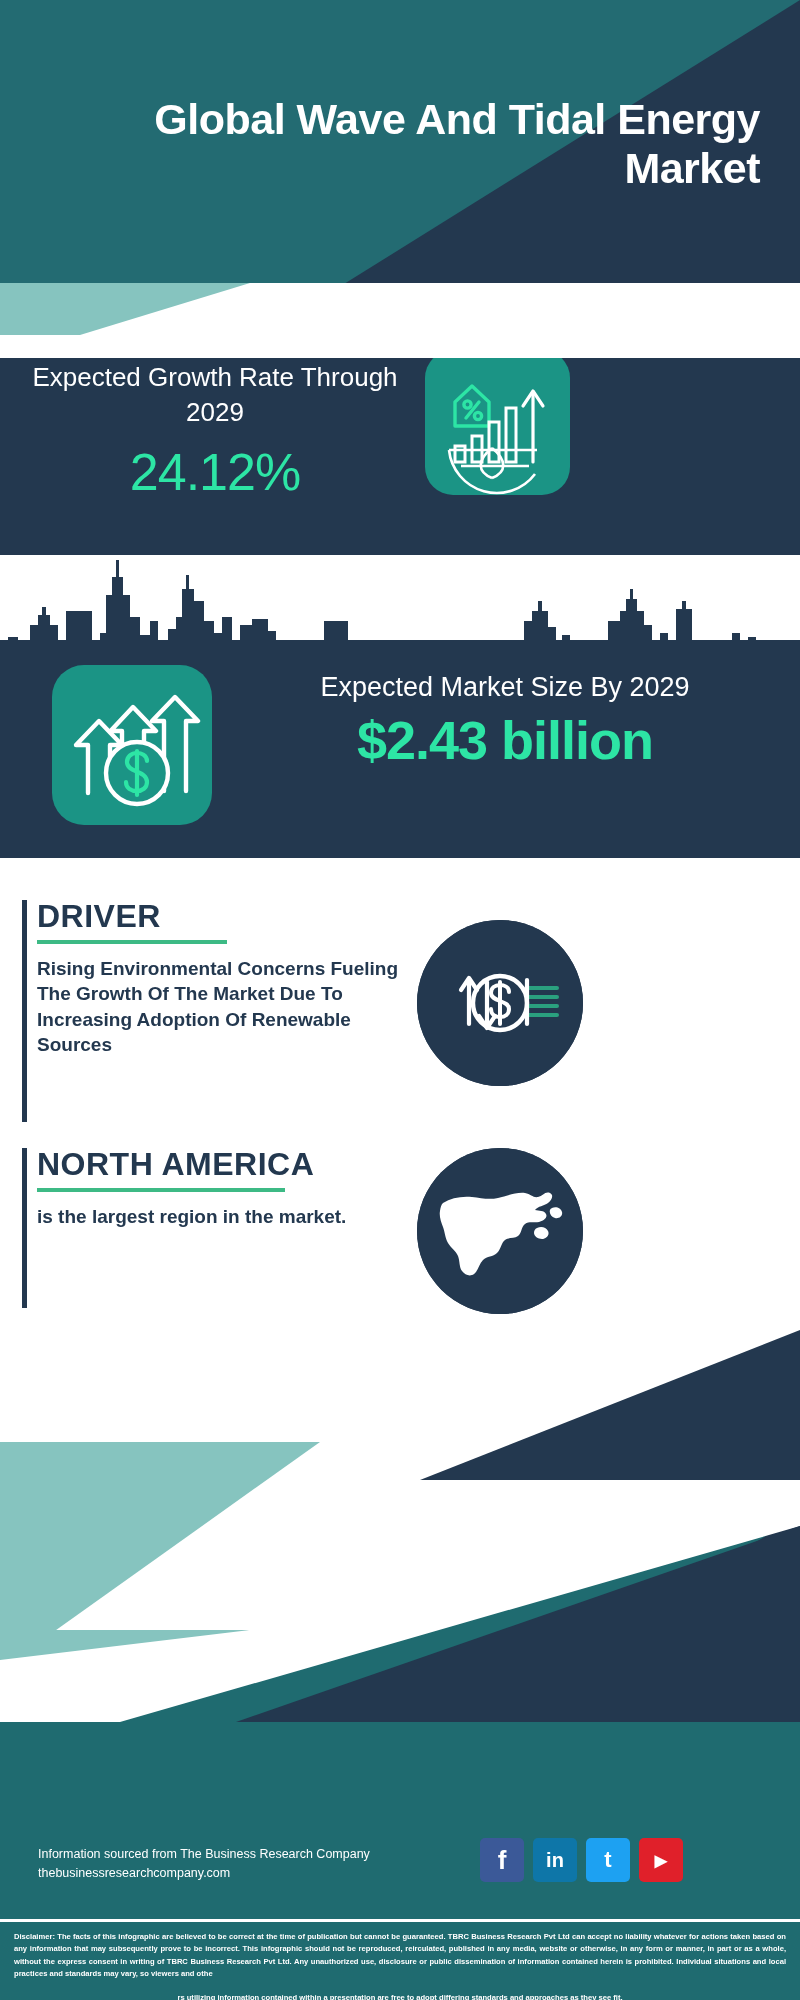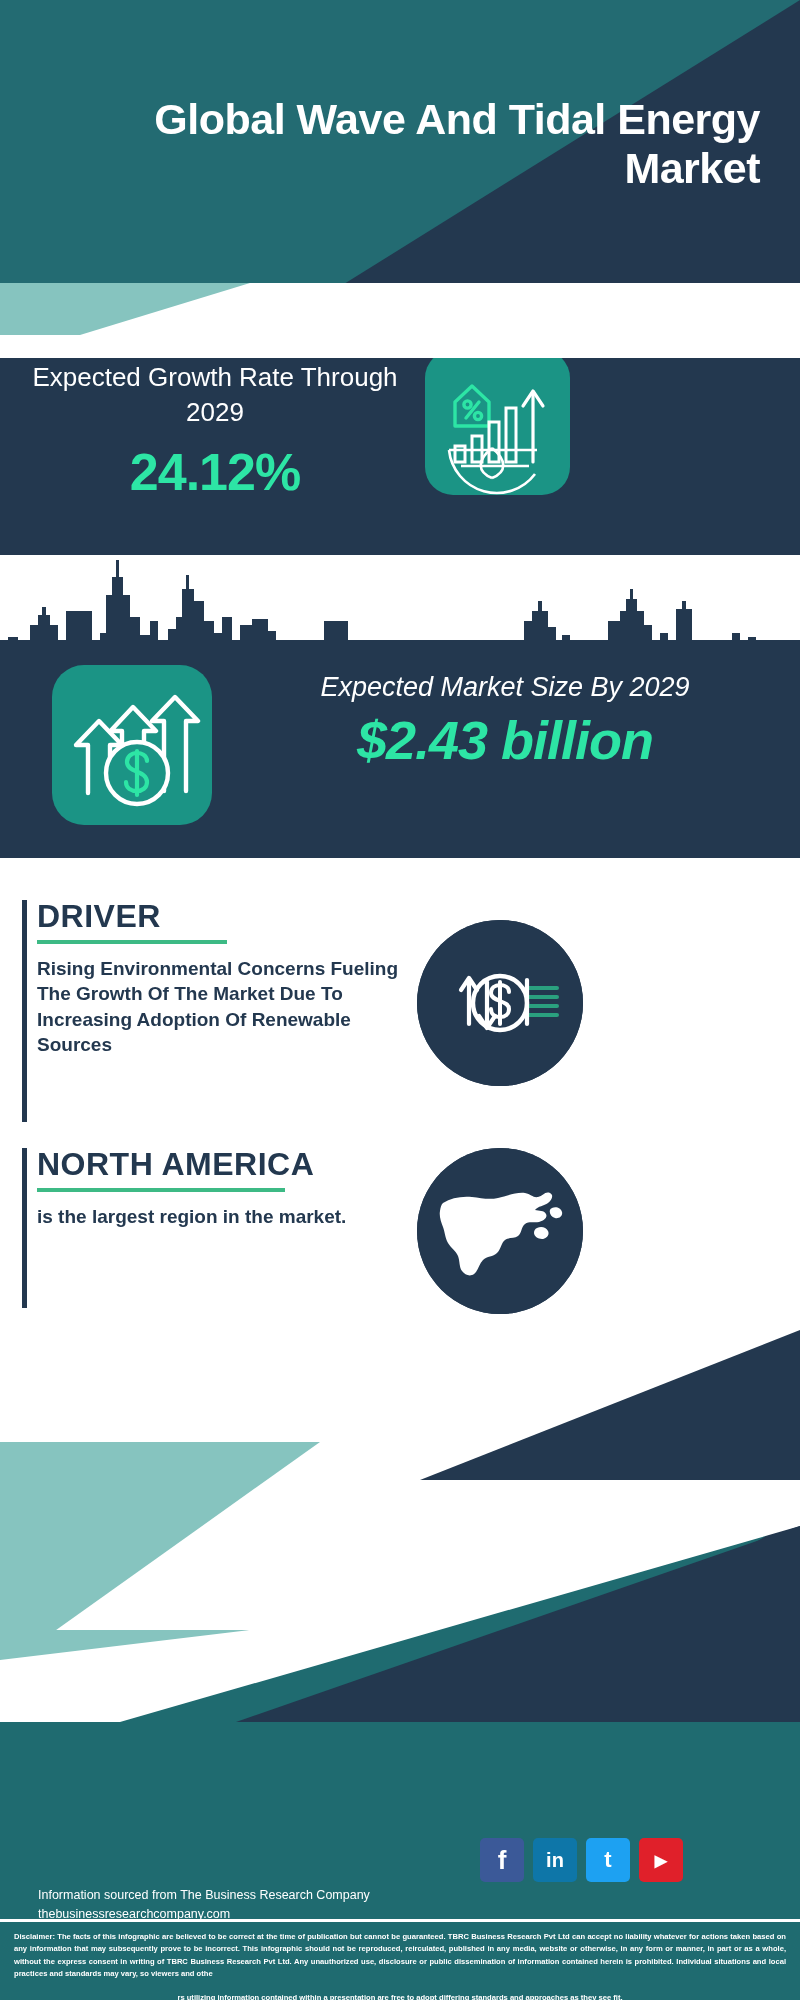--- a/index.html
+++ b/index.html
@@ -48,41 +48,40 @@
   .growth-text {
     position:absolute; left:20px; top:30px; width:390px;
     text-align:center;
     color:#ffffff;
   }
   .growth-label {
     font-size:26px; line-height:1.35; font-weight:normal;
   }
   .growth-value {
     margin-top:12px;
-    font-size:52px; font-weight:bold; color:#2de5a5; letter-spacing:-1px;
+    font-size:52px; font-weight:normal; color:#2de5a5; letter-spacing:-1px;
   }
   .growth-icon-box {
     position:absolute; left:425px; top:20px;
     width:145px; height:145px;
     background:#1b9485; border-radius:28px;
   }
 
   
   .skyline-white {
     position:absolute; left:0; top:555px; width:800px; height:145px;
     background:#ffffff;
   }
   .skyline-svg { position:absolute; left:0; top:555px; width:800px; height:145px; }
 
   
   .market-band {
     position:absolute; left:0; top:640px; width:800px; height:218px;
     background:#23384f;
     z-index:2;
-    font-style:italic;
   }
   .market-icon-box {
     position:absolute; left:52px; top:25px;
     width:160px; height:160px;
     background:#1b9485; border-radius:32px;
     z-index:4;
   }
   .market-text {
     position:absolute; left:225px; top:30px; width:560px;
     text-align:center; color:#ffffff; z-index:4;
@@ -125,21 +124,21 @@
   }
 
   
   .lower-decor {
     position:absolute; left:0; top:1330px; width:800px; height:590px;
     overflow:hidden;
   }
 
   
   .footer-info {
-    position:absolute; left:38px; top:1886px; width:460px;
+    position:absolute; left:38px; top:1845px; width:460px;
     color:#ffffff; font-size:12.5px; line-height:1.55;
     z-index:20;
   }
   .social-row {
     position:absolute; left:480px; top:1838px; z-index:20;
     display:flex; gap:9px;
   }
   .social-btn {
     width:44px; height:44px; border-radius:5px;
     display:flex; align-items:center; justify-content:center;

